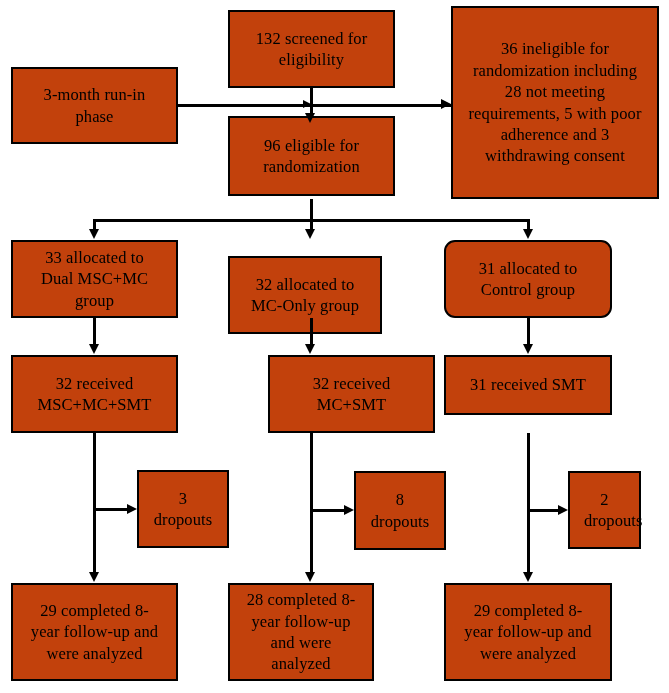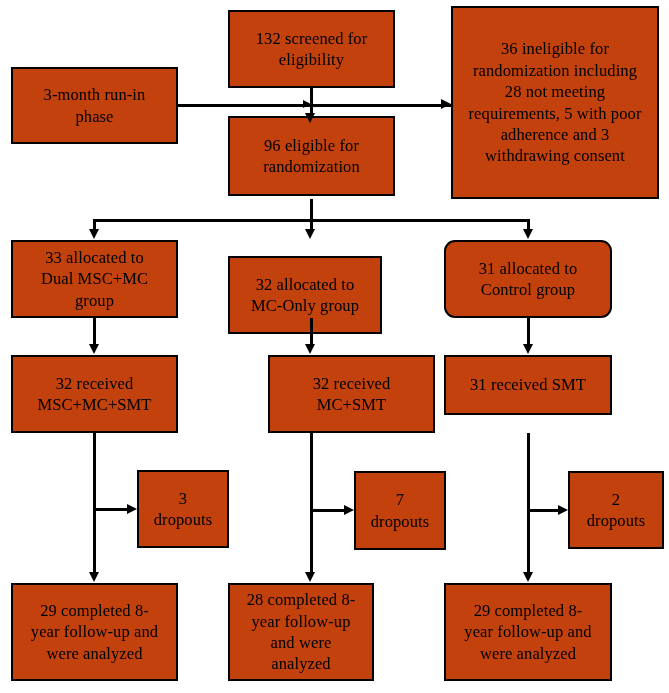--- a/index.html
+++ b/index.html
@@ -106,24 +106,24 @@
 
   <div class="node" style="left:444px; top:355px; width:168px; height:60px;">
     <span>31 received SMT</span>
   </div>
 
   <div class="node" style="left:137px; top:470px; width:92px; height:78px;">
     <span>3 dropouts</span>
   </div>
 
   <div class="node" style="left:354px; top:471px; width:92px; height:79px;">
-    <span>7 dropouts</span>
+    <span>8 dropouts</span>
   </div>
 
-  <div class="node" style="left:568px; top:471px; width:96px; height:78px;">
+  <div class="node" style="left:568px; top:471px; width:73px; height:78px;">
     <span>2 dropouts</span>
   </div>
 
   <div class="node" style="left:11px; top:583px; width:167px; height:98px;">
     <span>29 completed 8-year follow-up and were analyzed</span>
   </div>
 
   <div class="node" style="left:228px; top:583px; width:146px; height:98px;">
     <span>28 completed 8-year follow-up and were analyzed</span>
   </div>

